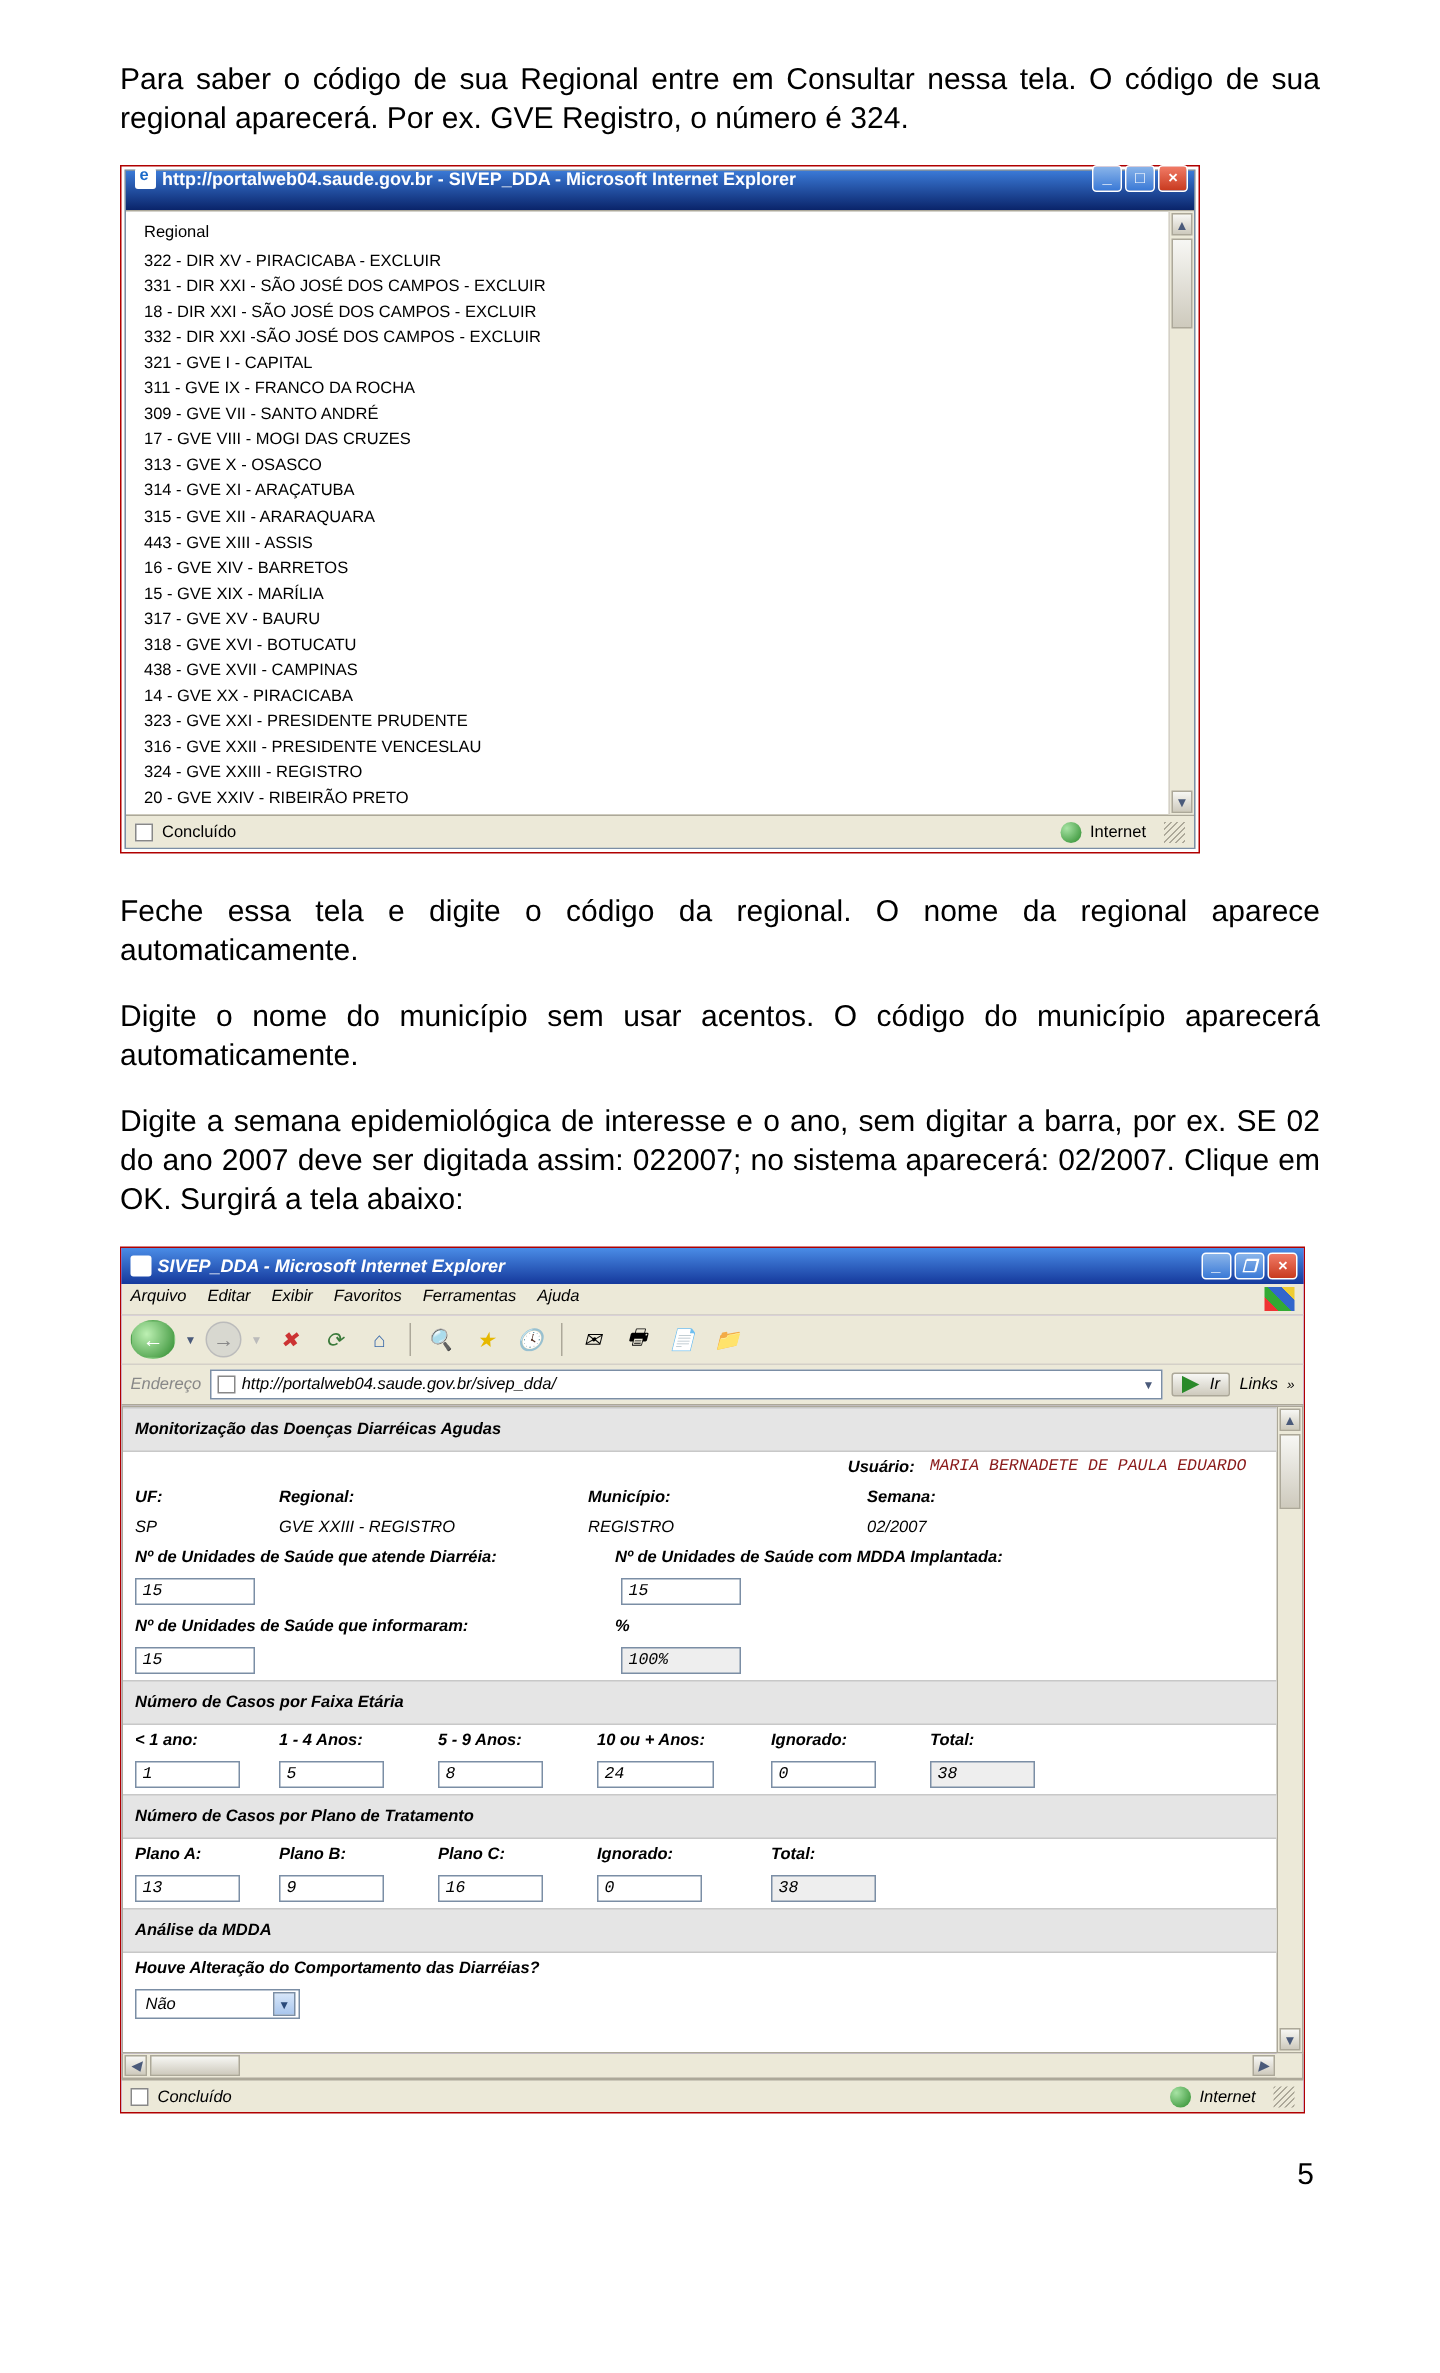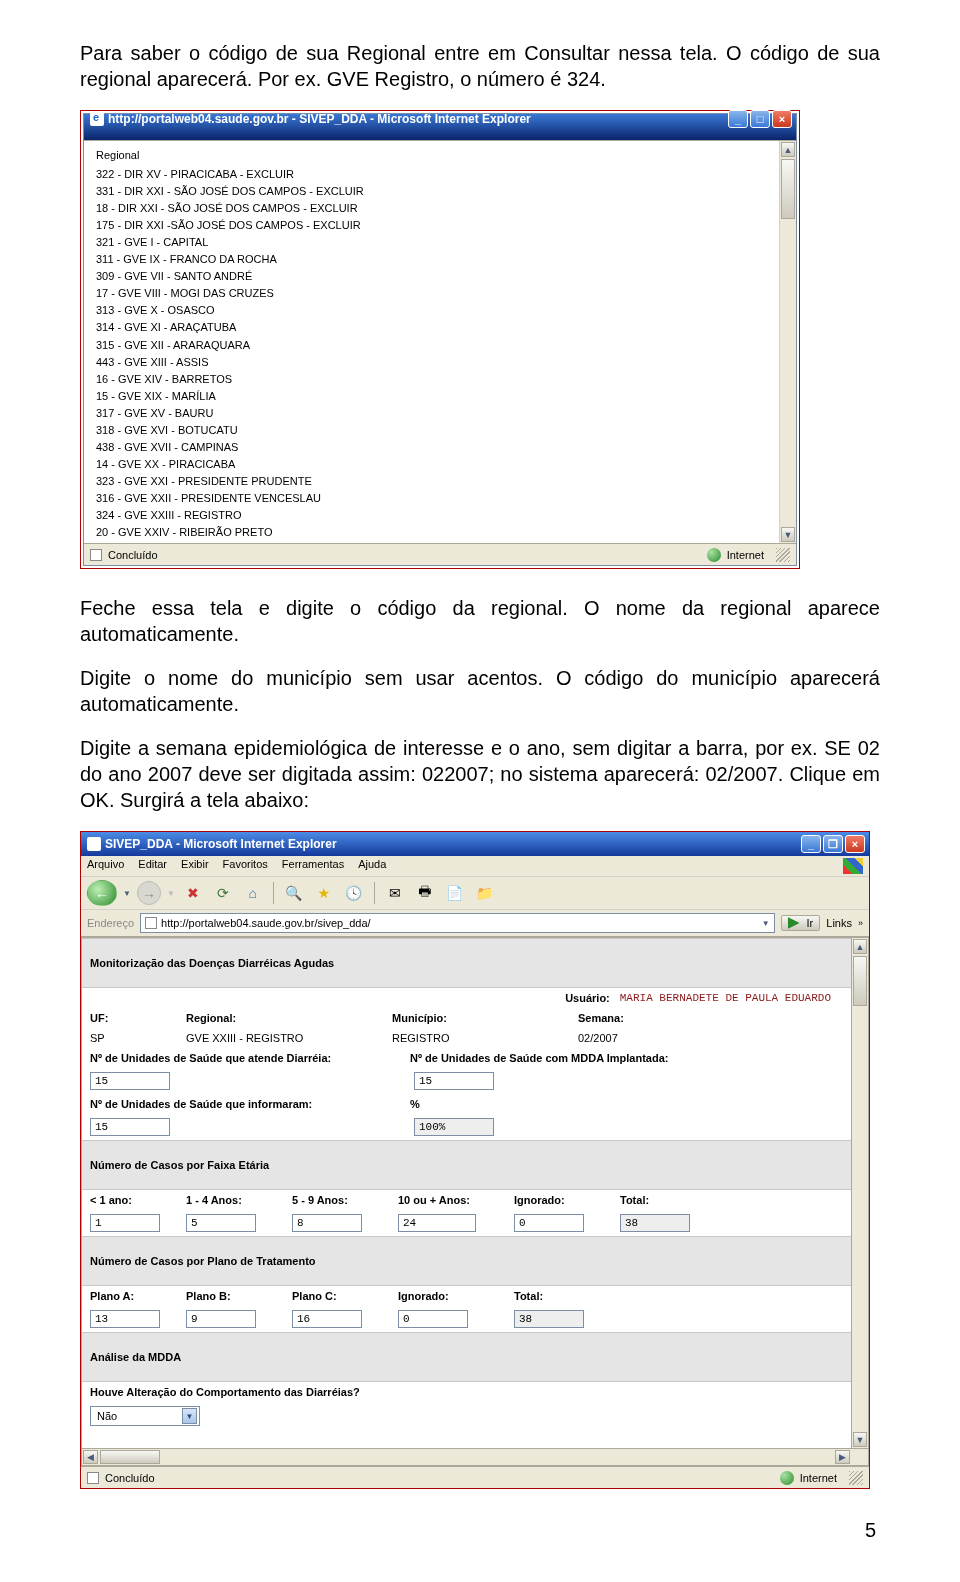--- a/index.html
+++ b/index.html
@@ -127,20 +127,21 @@
   .screenshot2 {
     border: 1px solid #b00000;
     width: 790px;
     margin: 6px 0 30px 0;
     font-family: Tahoma, Arial, sans-serif;
     font-size: 11px;
     color: #000;
   }
   .s2-inner {
     background: #8b5cf6;
+    font-style: italic;
   }
   .s2-titlebar {
     background: linear-gradient(to bottom,#4a8ce6,#15399c);
     color:#fff;
     height: 24px;
     display:flex;align-items:center;
     padding: 0 4px 0 6px;
     font-size: 12px; font-weight: bold;
   }
   .s2-titlebar .spacer{flex:1;}
@@ -205,21 +206,21 @@
   .s2-hscroll{
     height:17px;background:#ece9d8;border:1px solid #aca899;border-top:none;
     display:flex;
   }
   .s2-hscroll .arrow{width:15px;background:linear-gradient(to bottom,#f7f7f4,#cecabd);border:1px solid #aca899;margin:1px;display:flex;align-items:center;justify-content:center;font-size:9px;color:#4a5a7a;}
   .s2-hscroll .thumb{width:60px;background:linear-gradient(to bottom,#f7f7f4,#cecabd);border:1px solid #aca899;margin:1px;}
   .s2-hscroll .track{flex:1;}
   .s2-hscroll .corner{width:17px;background:#ece9d8;}
   .section-head{
     background:#e5e5e5;border-top:1px solid #c8c8c8;border-bottom:1px solid #c8c8c8;
-    padding:18px 8px;font-weight:bold;font-size:11px;
+    padding:8px 8px;font-weight:bold;font-size:11px;
   }
   .form-row{
     display:flex;padding:4px 8px;gap:10px;align-items:center;font-size:11px;flex-wrap:wrap;
   }
   .form-row .lbl{font-weight:bold;}
   .user-name{color:#8a1a1a;font-family:'Courier New',monospace;}
   .input-cell{
     background:#fff;border:1px solid #7b8ea5;height:18px;
     display:flex;align-items:center;padding:0 4px;font-size:11px;
     font-family:'Courier New',monospace;
@@ -262,21 +263,21 @@
       <span class="winbtn">_</span>
       <span class="winbtn">□</span>
       <span class="winbtn close">×</span>
     </div>
     <div class="s1-body">
       <div class="s1-list">
         <div class="heading">Regional</div>
         <div class="row">322 - DIR XV - PIRACICABA - EXCLUIR</div>
         <div class="row">331 - DIR XXI - SÃO JOSÉ DOS CAMPOS - EXCLUIR</div>
         <div class="row">18 - DIR XXI - SÃO JOSÉ DOS CAMPOS - EXCLUIR</div>
-        <div class="row">175 - DIR XXI -SÃO JOSÉ DOS CAMPOS - EXCLUIR</div>
+        <div class="row">332 - DIR XXI -SÃO JOSÉ DOS CAMPOS - EXCLUIR</div>
         <div class="row">321 - GVE I - CAPITAL</div>
         <div class="row">311 - GVE IX - FRANCO DA ROCHA</div>
         <div class="row">309 - GVE VII - SANTO ANDRÉ</div>
         <div class="row">17 - GVE VIII - MOGI DAS CRUZES</div>
         <div class="row">313 - GVE X - OSASCO</div>
         <div class="row">314 - GVE XI - ARAÇATUBA</div>
         <div class="row">315 - GVE XII - ARARAQUARA</div>
         <div class="row">443 - GVE XIII - ASSIS</div>
         <div class="row">16 - GVE XIV - BARRETOS</div>
         <div class="row">15 - GVE XIX - MARÍLIA</div>

